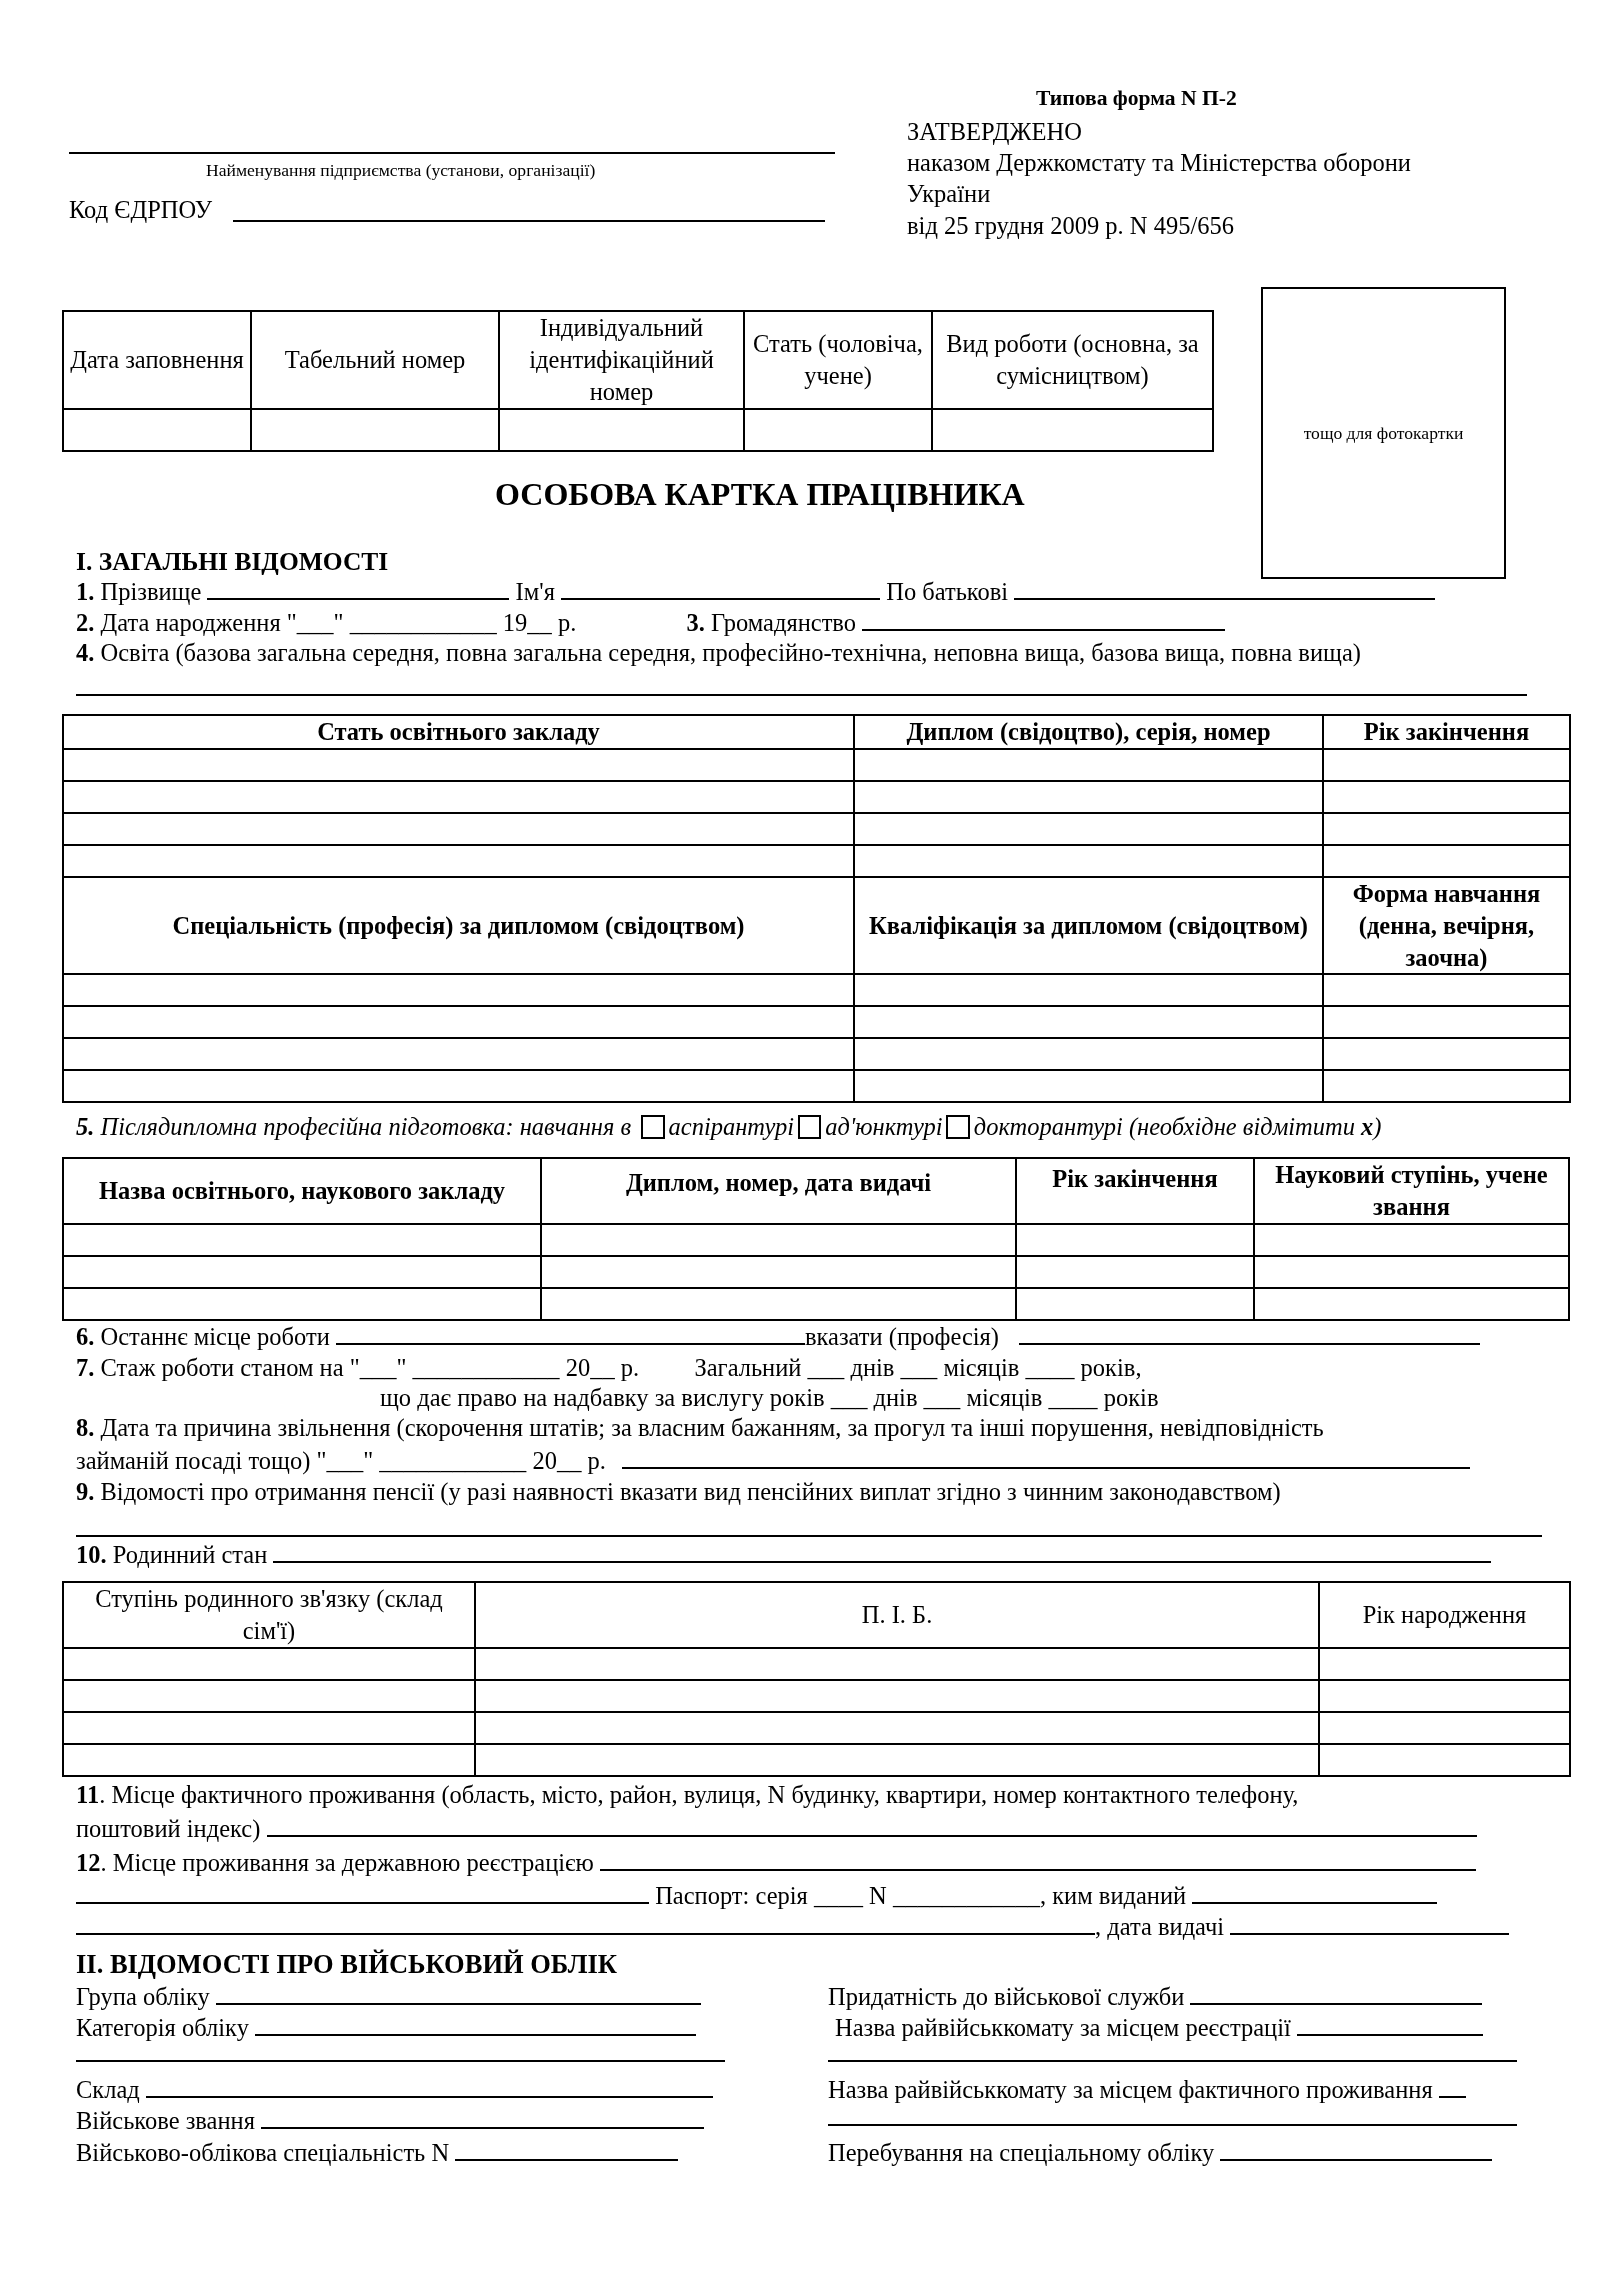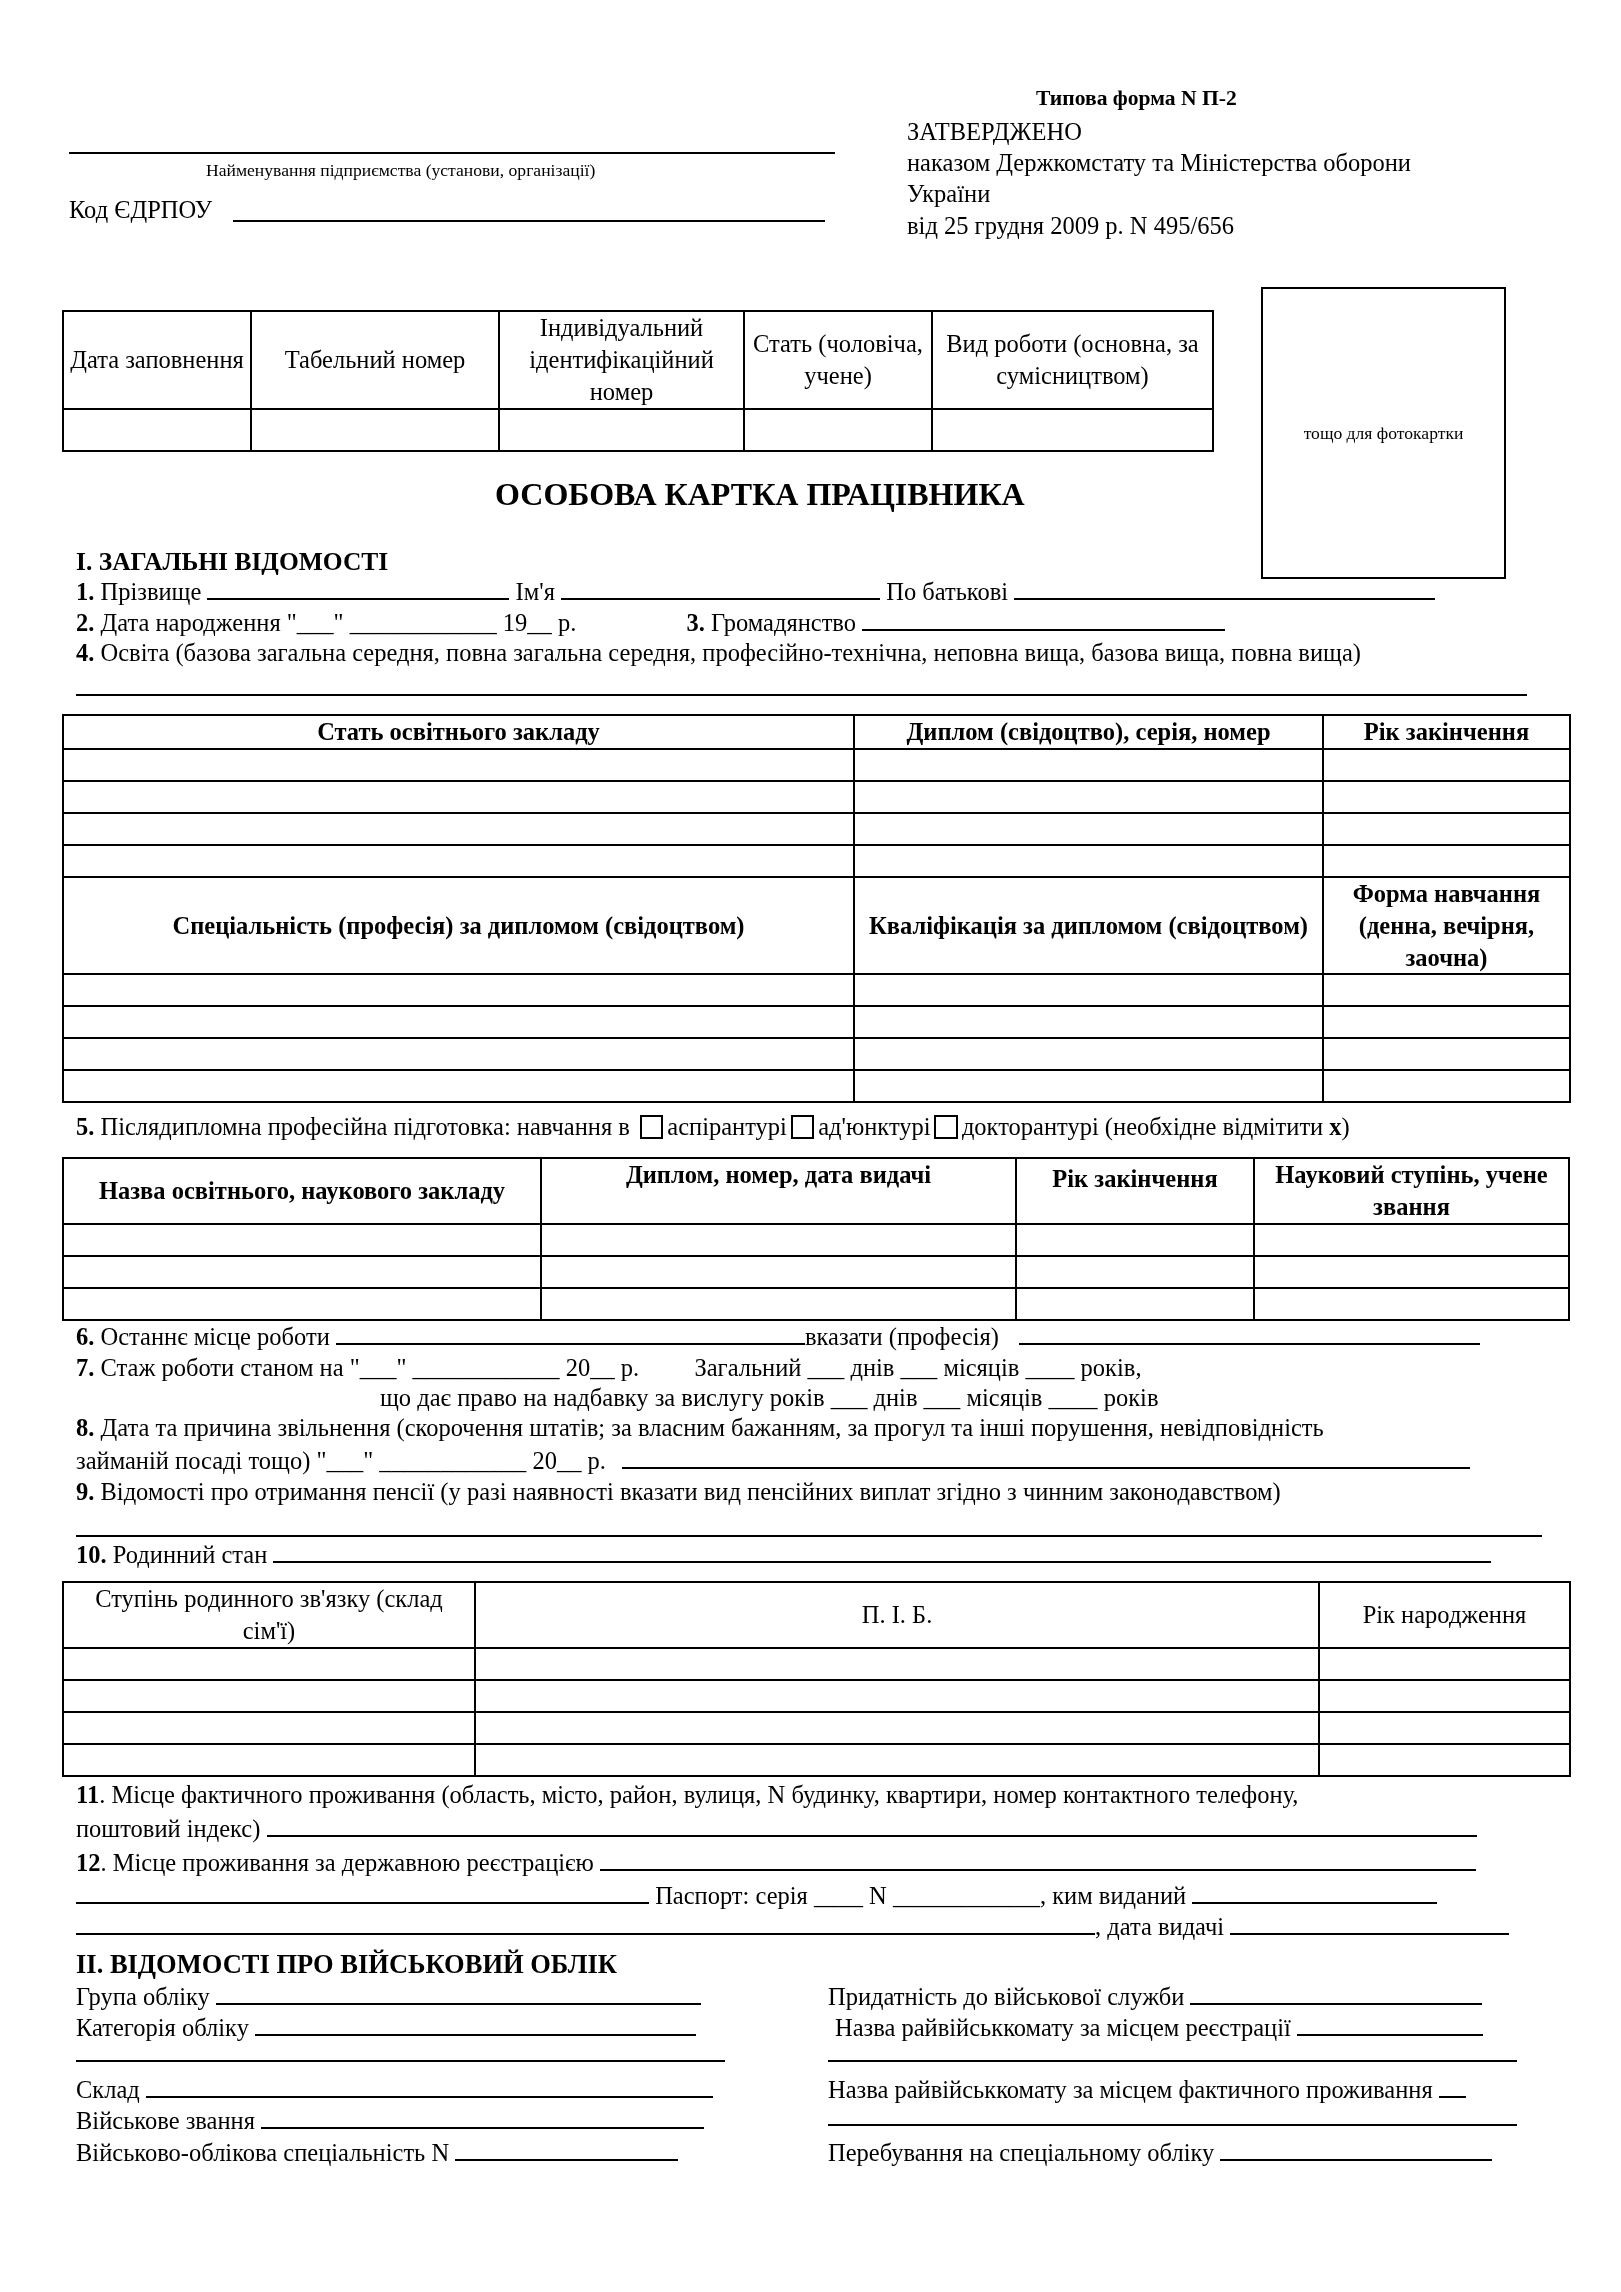--- a/index.html
+++ b/index.html
@@ -141,38 +141,38 @@
         <td></td>
       </tr>
   <tr style="height:32px">
         <td></td>
         <td></td>
         <td></td>
       </tr>
 </tbody>
   </table>
 
-<div class="abs" style="left:76px; top:1113px;">
+<div class="abs" style="left:76px; top:1113px;font-style:italic;">
   <b>5.</b>
   <span>Післядипломна професійна підготовка:  навчання в</span>
   <span class="checkbox"></span><span>аспірантурі</span><span class="checkbox"></span><span>ад'юнктурі</span><span class="checkbox"></span><span>докторантурі (необхідне відмітити</span>
   <b>x</b><span>)</span>
 </div>
 
 <table class="grid bold-head" style="left:62px; top:1157px; width:1506px;">
   <colgroup>
       <col style="width:478px">
       <col style="width:475px">
       <col style="width:238px">
       <col style="width:315px">
     </colgroup>
   <tbody>
       <tr class="head" style="height:63px">
     <td>Назва освітнього, наукового закладу</td>
-    <td style="vertical-align:top;padding-top:0">Диплом, номер, дата видачі</td>
+    <td style="vertical-align:top;padding-top:8px">Диплом, номер, дата видачі</td>
     <td style="vertical-align:top;padding-top:3.9px">Рік закінчення</td>
     <td>Науковий ступінь, учене звання</td>
   </tr>
   <tr style="height:32px">
         <td></td>
         <td></td>
         <td></td>
         <td></td>
       </tr>
   <tr style="height:32px">

